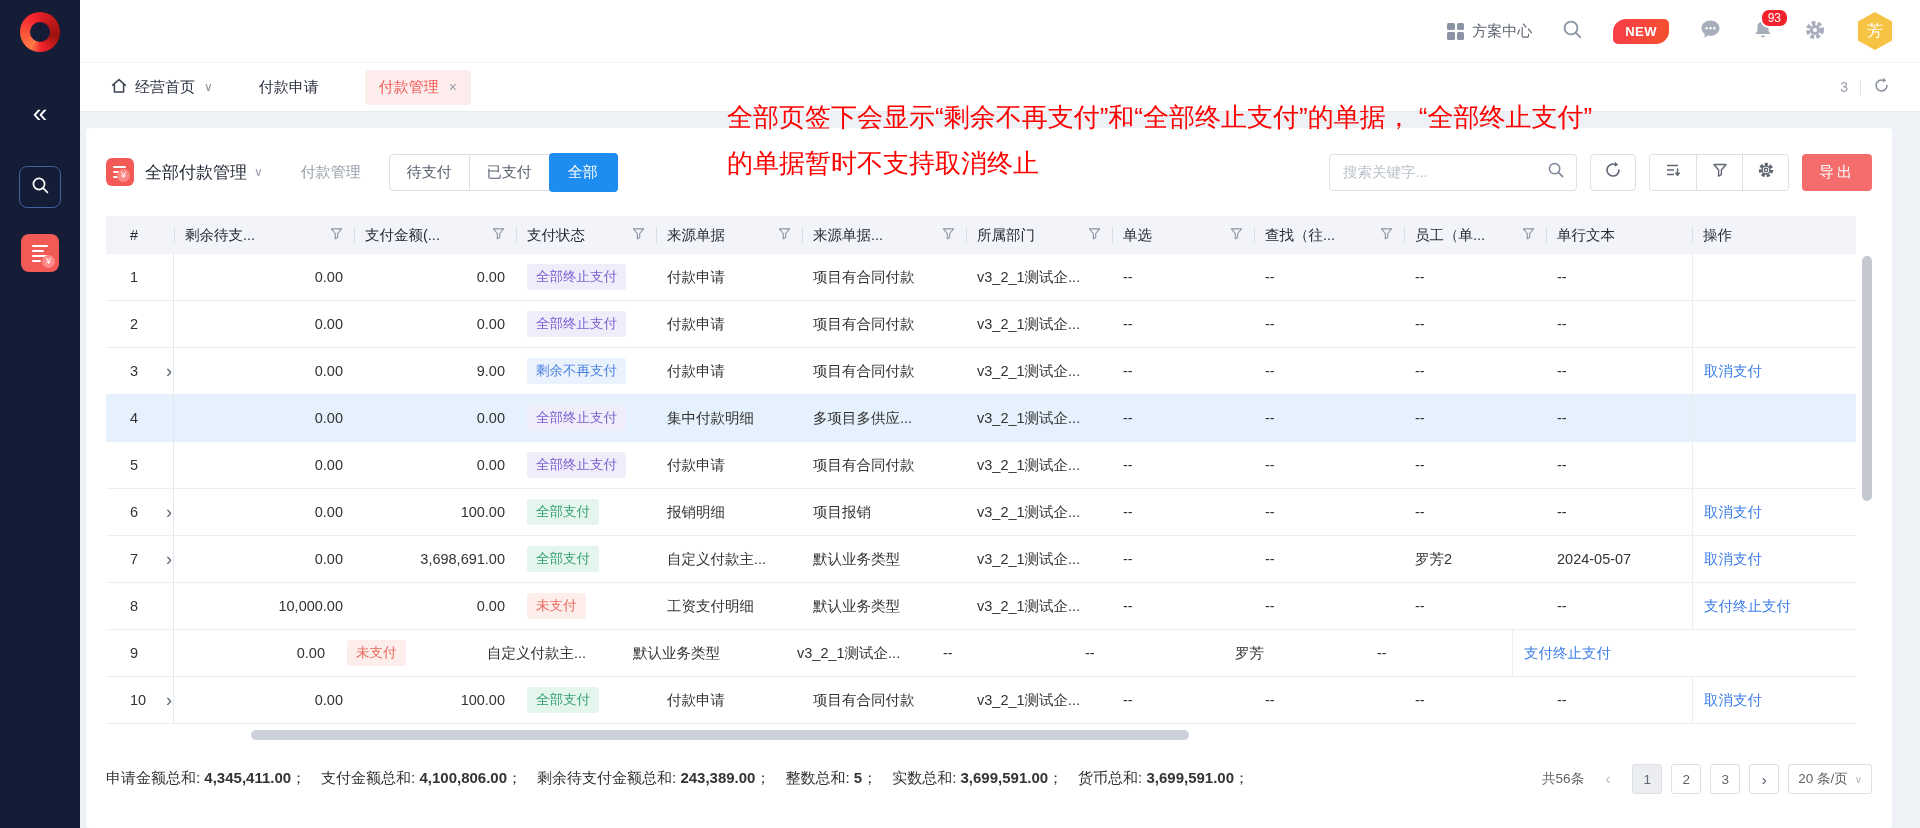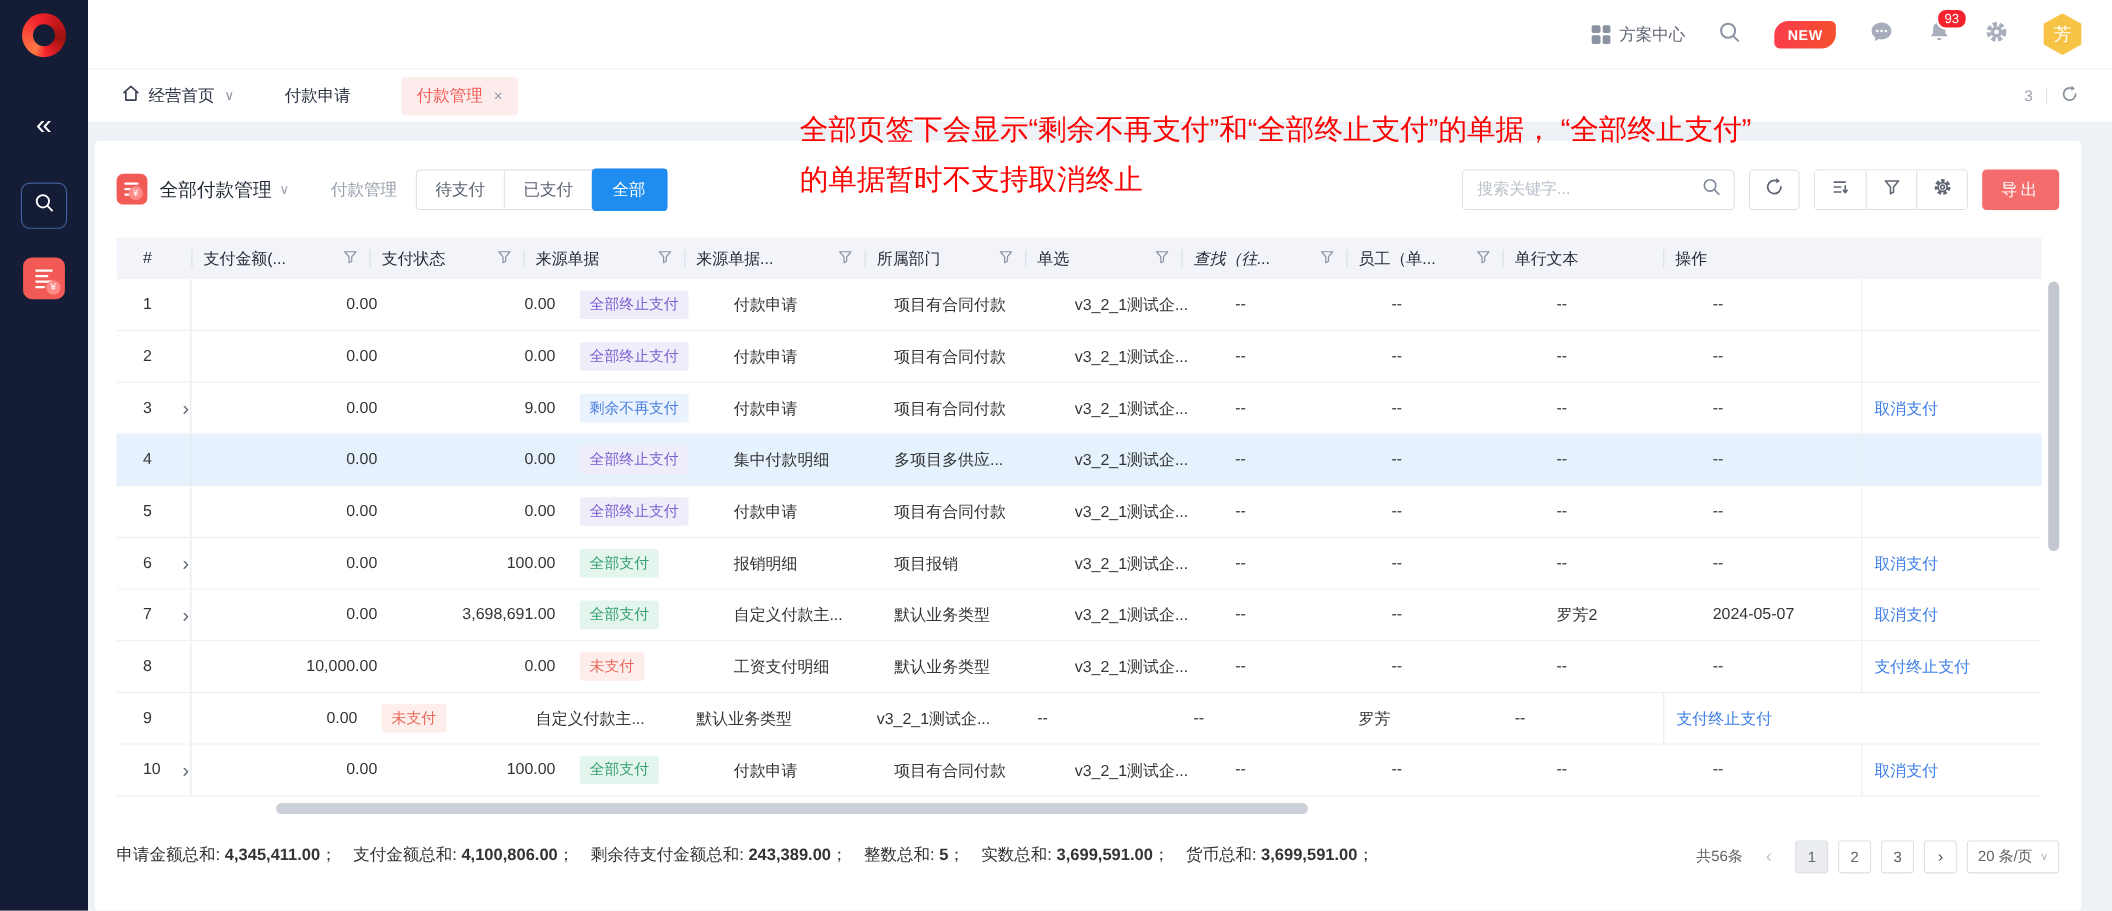--- a/index.html
+++ b/index.html
@@ -56,21 +56,21 @@
   .card { background:#fff; border-radius:4px; height:100%; padding:0 20px; }
 
   .toolbar { height:88px; display:flex; align-items:center; }
   .view-icon { width:28px; height:28px; background:#f25a55; border-radius:6px; position:relative;
     display:flex; align-items:center; justify-content:center; }
   .doc-lines { display:flex; flex-direction:column; gap:3px; }
   .doc-lines i { display:block; height:2px; background:#fff; border-radius:1px; }
   .view-title { font-size:17px; font-weight:500; color:#1f2633; margin:0 7px 0 11px; }
   .caret { color:#9aa0ab; font-size:12px; }
   .list-label { margin-left:38px; color:#98a0ac; font-size:15px; }
-  .segments { display:flex; margin-left:17px; }
+  .segments { display:flex; margin-left:28px; }
   .seg { padding:8px 17px; font-size:15px; color:#5a6270; background:#fff; border:1px solid #dcdfe6; border-left-width:0; }
   .seg:first-child { border-left-width:1px; border-radius:4px 0 0 4px; }
   .seg.active { background:#1f8cf0; border-color:#1f8cf0; color:#fff; border-radius:4px; padding:9px 19px; margin:-1px; }
   .tb-right { margin-left:auto; display:flex; align-items:center; }
   .search-box { width:248px; height:37px; border:1px solid #dcdfe6; border-radius:4px; display:flex; align-items:center; padding:0 11px; }
   .search-box input { flex:1; border:0; outline:0; font-size:14.5px; color:#333; font-family:inherit; min-width:0; }
   .search-box input::placeholder { color:#b9c0ca; }
   .tool-btn { width:46px; height:37px; border:1px solid #dcdfe6; border-radius:4px; margin-left:13px;
     display:flex; align-items:center; justify-content:center; background:#fff; }
   .tool-group { display:flex; margin-left:13px; border:1px solid #dcdfe6; border-radius:4px; overflow:hidden; }
@@ -296,20 +296,26 @@
             </div>
             <div class="export-btn">导出</div>
           </div>
         </div>
 
         <div class="table-wrap">
           <div class="thead">
               <div class="th" style="width: 68px;">
                 <span>#</span>
               </div>
+              <div class="th" style="width: 180px;">
+                <span>剩余待支...</span>
+                <span><svg width="13" height="13" viewBox="0 0 14 14">
+                    <path d="M1.5 2h11L8.3 7v4.3l-2.6 1.4V7z" fill="none" stroke="#8b93a3" stroke-width="1.2" stroke-linejoin="round"></path>
+                  </svg></span>
+              </div>
               <div class="th" style="width: 162px;">
                 <span>支付金额(...</span>
                 <span><svg width="13" height="13" viewBox="0 0 14 14">
                     <path d="M1.5 2h11L8.3 7v4.3l-2.6 1.4V7z" fill="none" stroke="#8b93a3" stroke-width="1.2" stroke-linejoin="round"></path>
                   </svg></span>
               </div>
               <div class="th" style="width: 140px;">
                 <span>支付状态</span>
                 <span><svg width="13" height="13" viewBox="0 0 14 14">
                     <path d="M1.5 2h11L8.3 7v4.3l-2.6 1.4V7z" fill="none" stroke="#8b93a3" stroke-width="1.2" stroke-linejoin="round"></path>
@@ -332,21 +338,21 @@
                 <span><svg width="13" height="13" viewBox="0 0 14 14">
                     <path d="M1.5 2h11L8.3 7v4.3l-2.6 1.4V7z" fill="none" stroke="#8b93a3" stroke-width="1.2" stroke-linejoin="round"></path>
                   </svg></span>
               </div>
               <div class="th" style="width: 142px;">
                 <span>单选</span>
                 <span><svg width="13" height="13" viewBox="0 0 14 14">
                     <path d="M1.5 2h11L8.3 7v4.3l-2.6 1.4V7z" fill="none" stroke="#8b93a3" stroke-width="1.2" stroke-linejoin="round"></path>
                   </svg></span>
               </div>
-              <div class="th" style="width: 150px; font-style: italic;">
+              <div class="th" style="width: 150px;">
                 <span>查找（往...</span>
                 <span><svg width="13" height="13" viewBox="0 0 14 14">
                     <path d="M1.5 2h11L8.3 7v4.3l-2.6 1.4V7z" fill="none" stroke="#8b93a3" stroke-width="1.2" stroke-linejoin="round"></path>
                   </svg></span>
               </div>
               <div class="th" style="width: 142px;">
                 <span>员工（单...</span>
                 <span><svg width="13" height="13" viewBox="0 0 14 14">
                     <path d="M1.5 2h11L8.3 7v4.3l-2.6 1.4V7z" fill="none" stroke="#8b93a3" stroke-width="1.2" stroke-linejoin="round"></path>
                   </svg></span>

